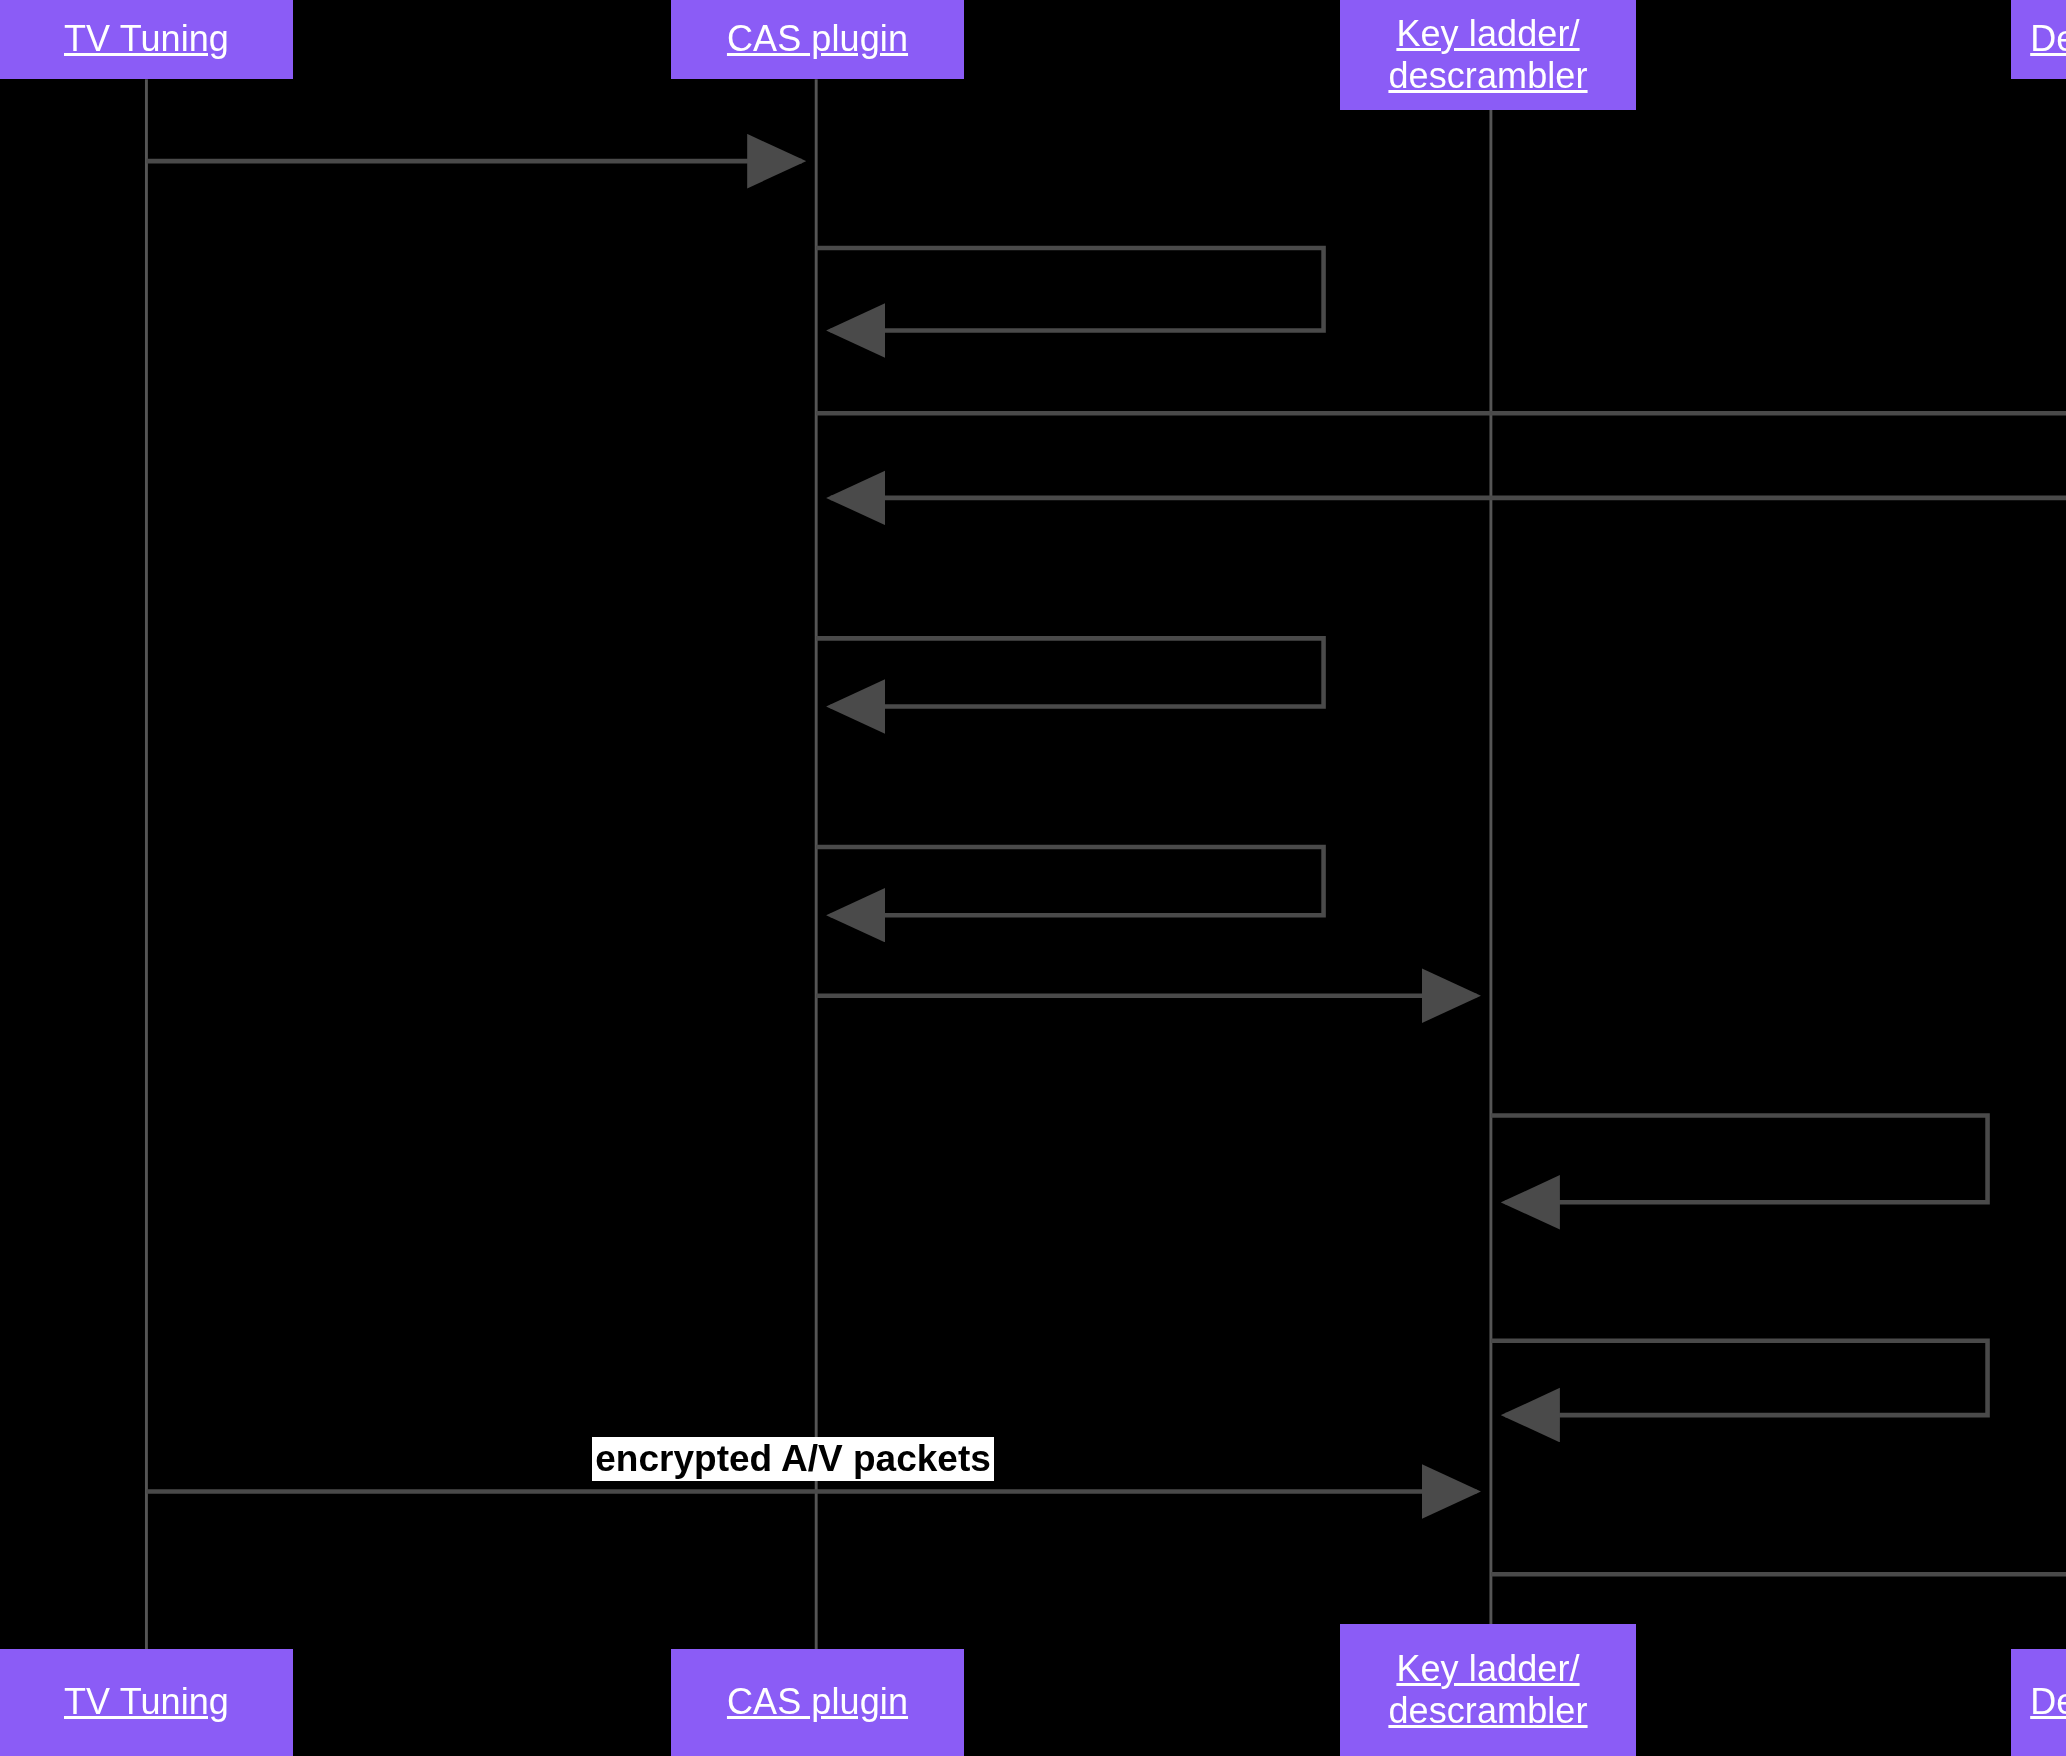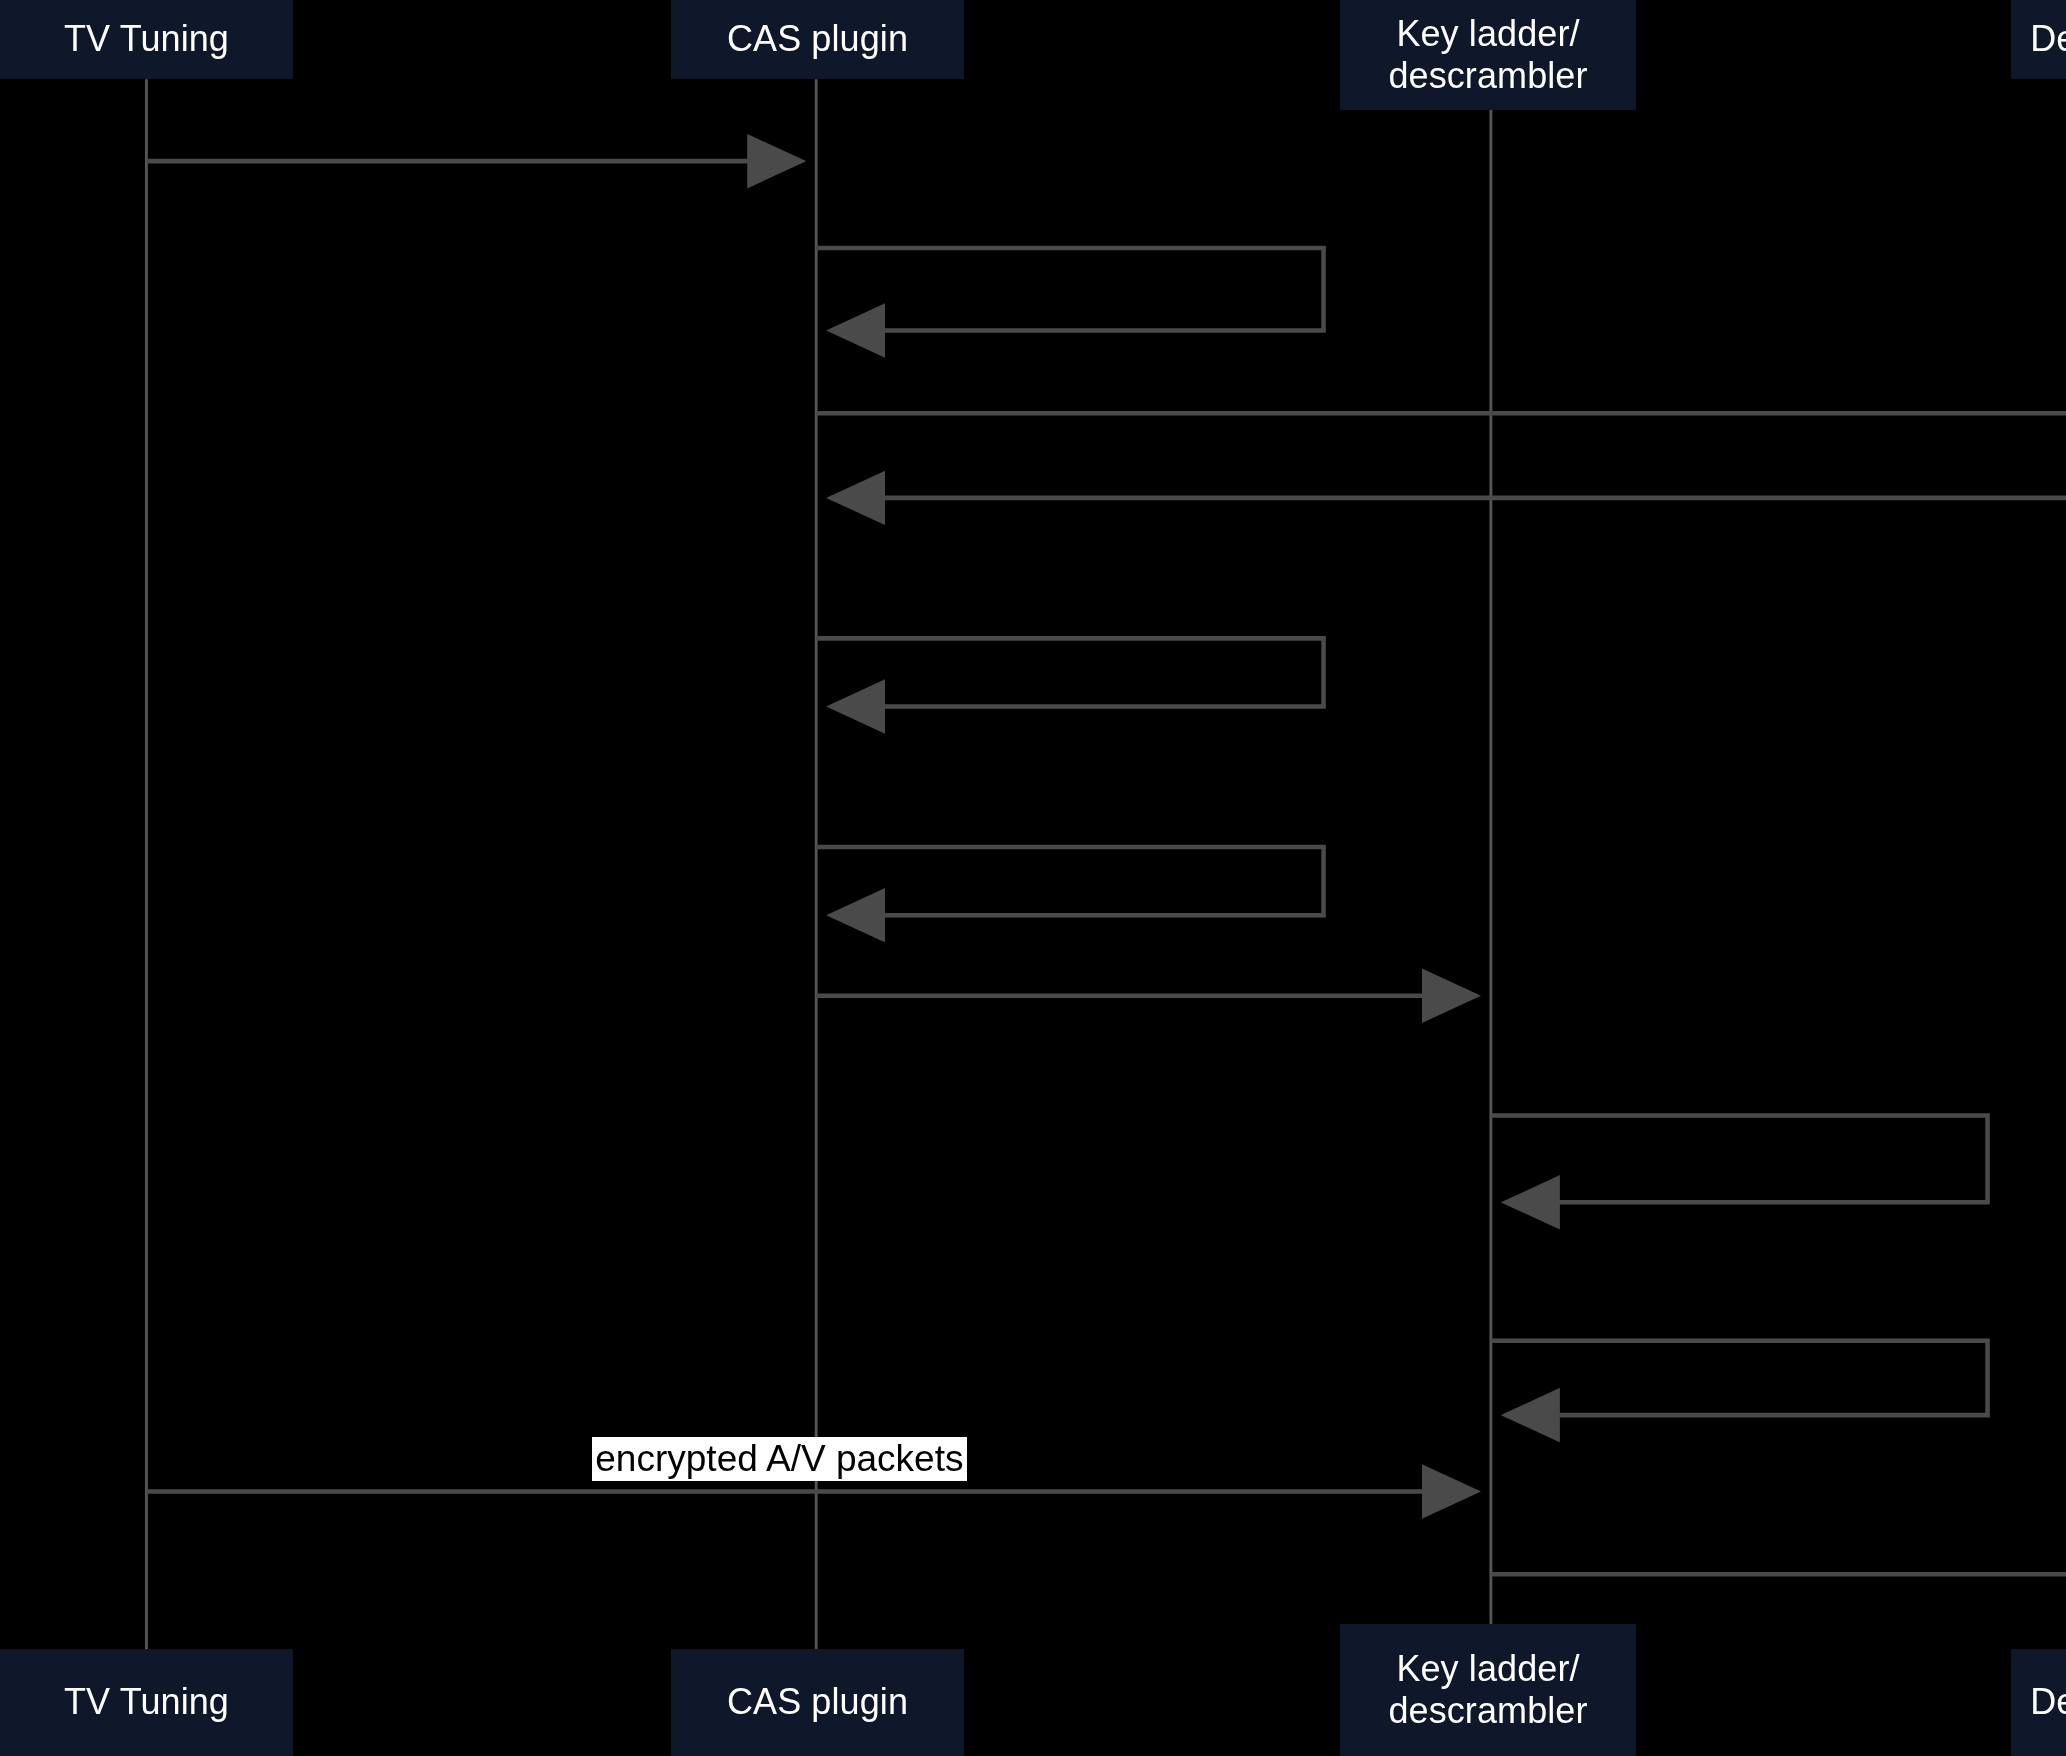--- a/index.html
+++ b/index.html
@@ -8,42 +8,44 @@
   #stage{
     position:relative;
     width:2662px;
     height:1756px;
     background:#000000;
     overflow:hidden;
   }
   #svg{position:absolute;left:0;top:0;width:2662px;height:1756px;}
   .lifebox{
     position:absolute;
-    background:#0f172a;
+    background:#8b5cf6;
     color:#ffffff;
     display:flex;
     align-items:center;
     justify-content:center;
     text-align:center;
     font-size:36px;
     line-height:1.18;
     letter-spacing:0.1px;
     box-sizing:border-box;
     padding:1.7px 2.5px;
     white-space:pre-line;
+    text-decoration:underline;
   }
   .msglabel{
     position:absolute;
     background:#ffffff;
     color:#000000;
     font-size:37px;
     line-height:1.0;
     padding:2.5px 3.3px 4.1px 3.3px;
     white-space:nowrap;
     box-sizing:border-box;
+    font-weight:bold;
   }
 </style>
 </head>
 <body>
 
 <div id="stage">
 
   <svg id="svg" viewBox="0 0 6442 4250">
     <defs>
       <marker id="arrowR" markerWidth="13" markerHeight="13" refX="12" refY="6" orient="auto" markerUnits="strokeWidth">

